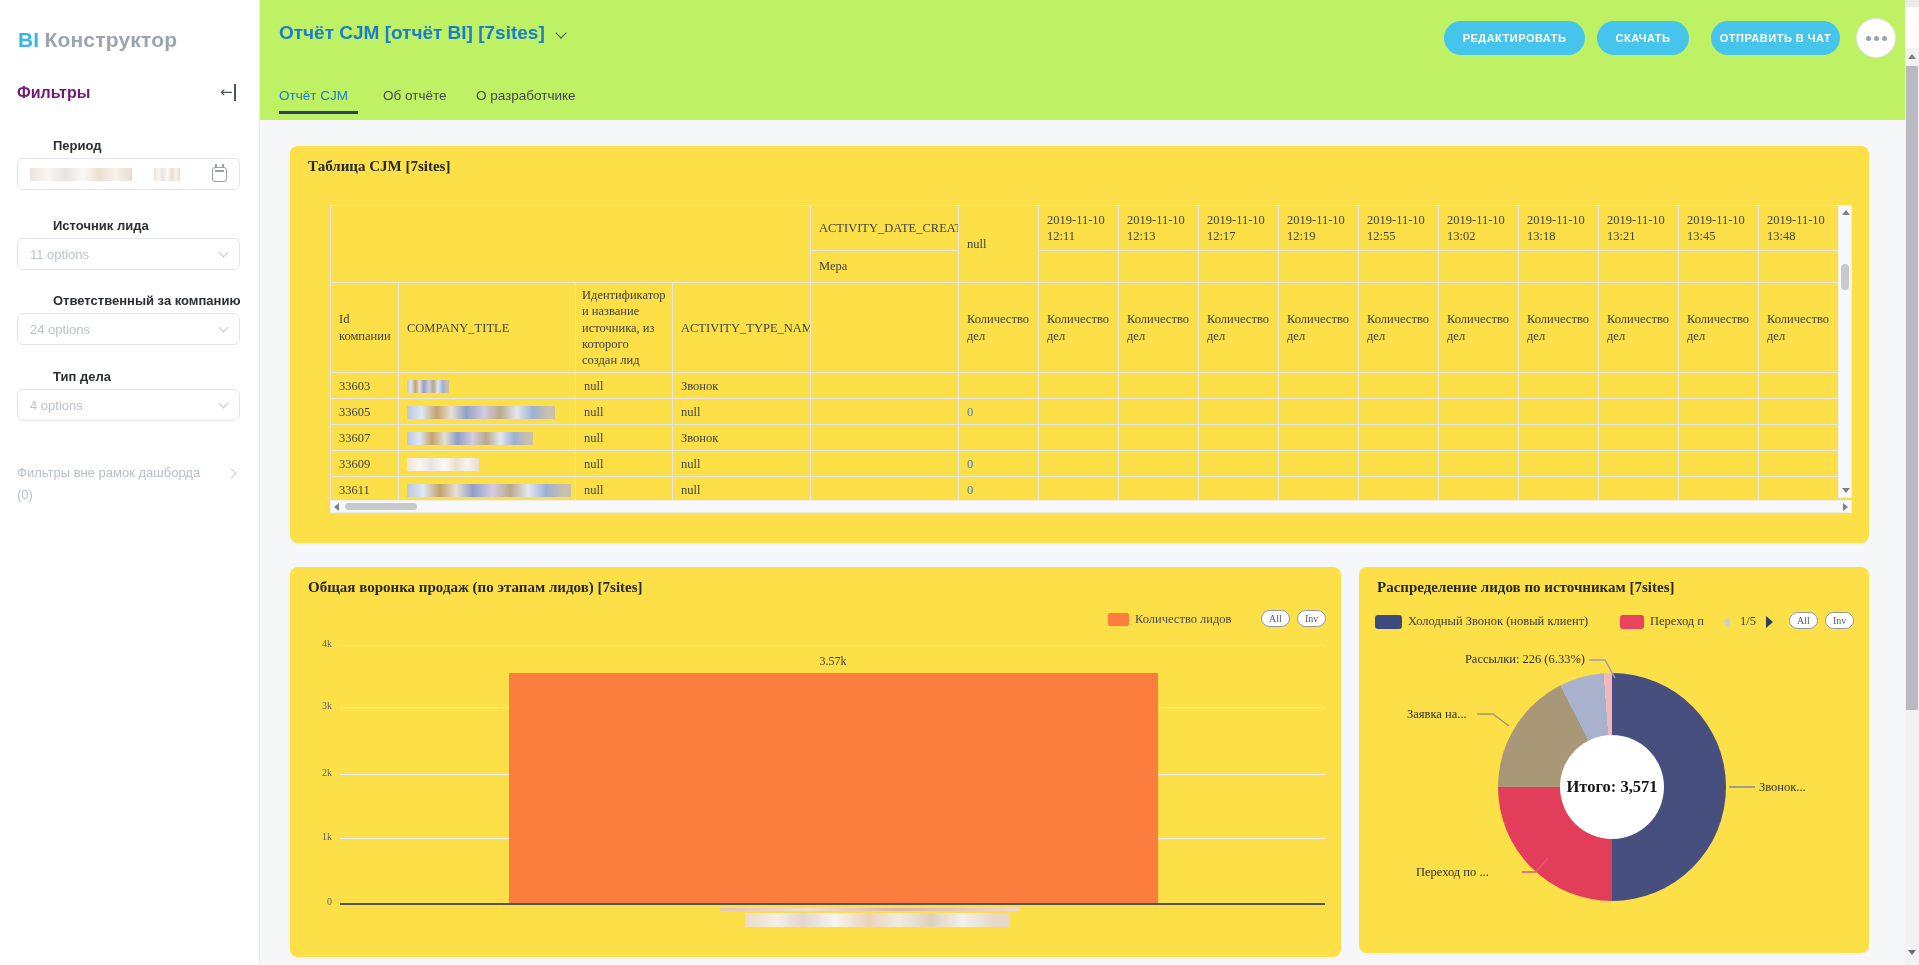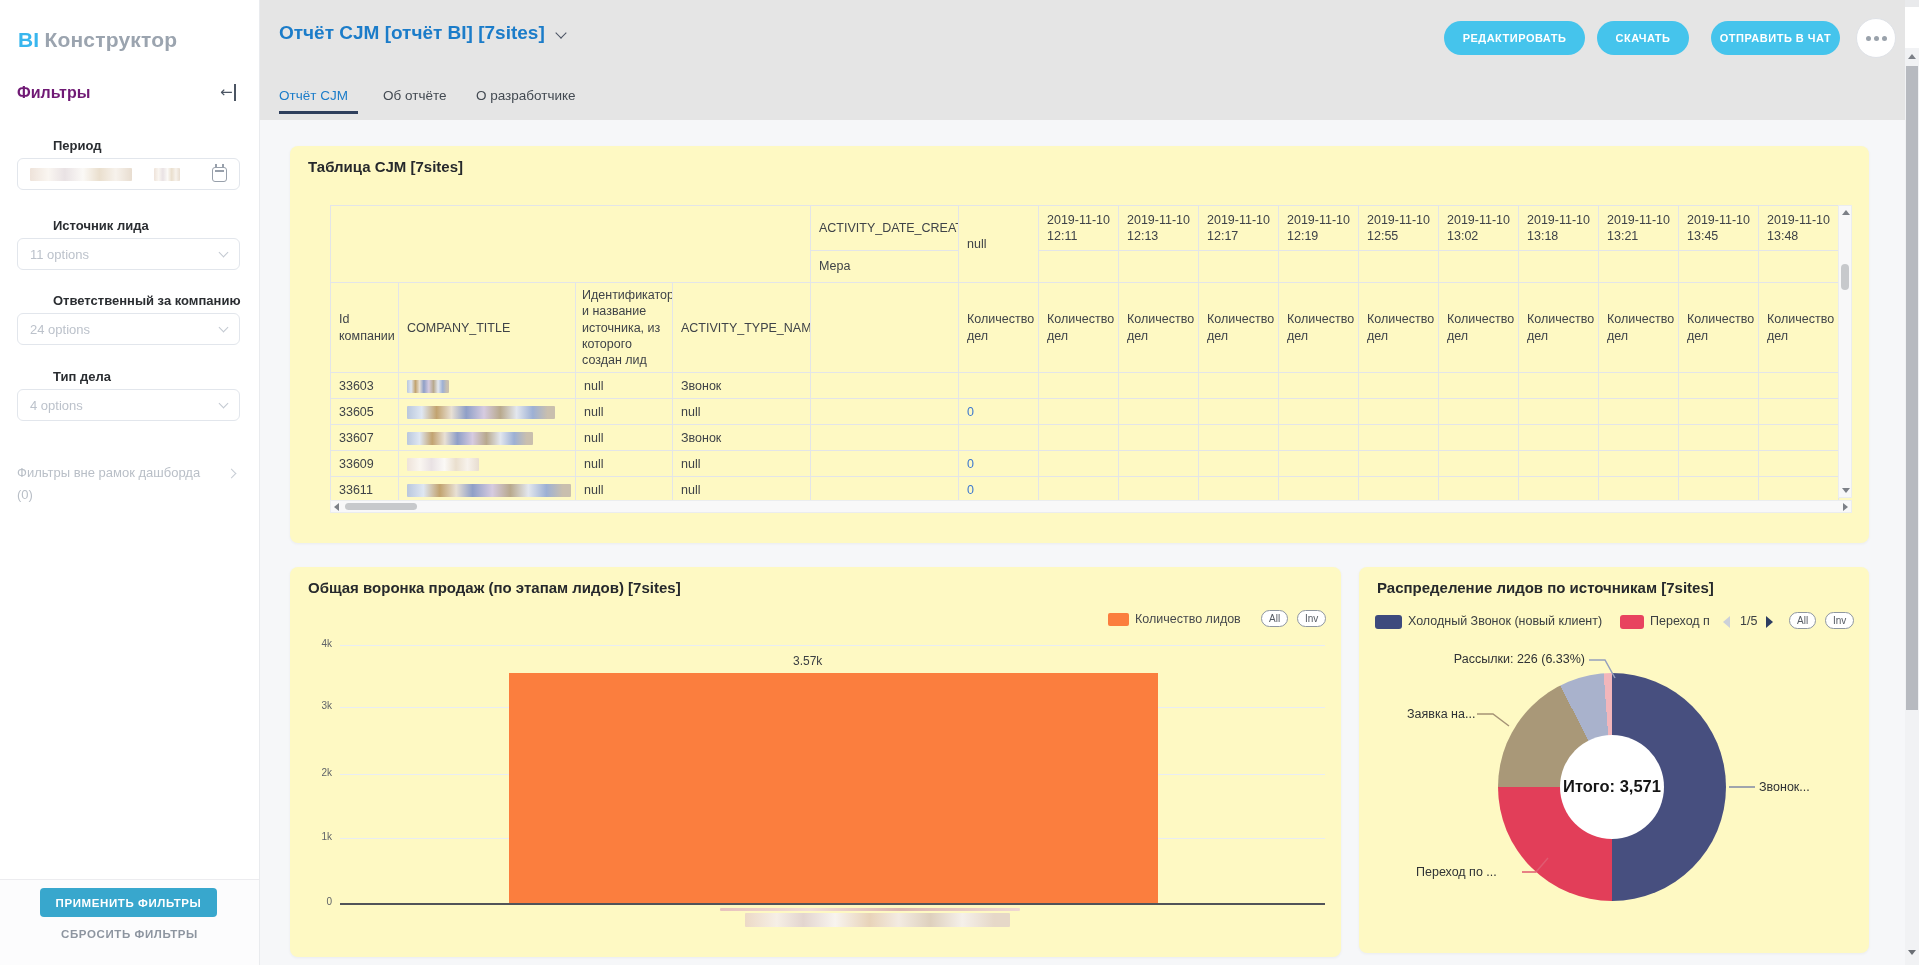--- a/index.html
+++ b/index.html
@@ -40,36 +40,36 @@
   .extra .chev { border-color:#c6ccd4; position:absolute; right:8px; top:5px; }
   .extra-count { left:17px; top:487px; font-size:13px; color:#b9bfc7; }
   .side-foot { left:0; top:879px; width:259px; height:86px; background:#fcfcfd; border-top:1px solid #ececef; }
   .apply-btn { position:absolute; left:40px; top:8px; width:177px; height:29px; background:#38a7cd; border:none;
                border-radius:4px; color:#fff; font-weight:bold; font-size:11.5px; letter-spacing:.6px;
                font-family:inherit; cursor:pointer; }
   .reset-btn { position:absolute; left:0; top:48px; width:259px; text-align:center; font-weight:bold;
                font-size:11.5px; letter-spacing:.6px; color:#8d95a0; cursor:pointer; }
 
   
-  .header { left:260px; top:0; width:1645px; height:120px; background:#e5e5e5; }
+  .header { left:260px; top:0; width:1645px; height:120px; background:#bef264; }
   .rep-title { position:absolute; left:19px; top:22px; font-size:19px; font-weight:bold; color:#1b7cc9; cursor:pointer; }
   .rep-title .chev { display:inline-block; border-color:#4a5363; margin-left:12px; width:8px; height:8px; margin-bottom:2px; }
   .pill-btn { position:absolute; height:34px; border-radius:17px; background:#45c4ec; border:none; color:#fff;
               font-weight:bold; font-size:11px; letter-spacing:.5px; font-family:inherit; cursor:pointer; }
   .more-btn { position:absolute; left:1596px; top:18px; width:40px; height:40px; border-radius:50%;
               border:1px solid #dfe2e7; background:#fff; display:flex; align-items:center; justify-content:center;
               gap:3px; cursor:pointer; }
   .more-btn i { width:5px; height:5px; border-radius:50%; background:#9aa2ab; }
   .tab { position:absolute; top:88px; font-size:13.5px; color:#434a52; cursor:pointer; }
   .tab.active { color:#1b7cc9; }
   .tab-underline { position:absolute; left:19px; top:111px; width:79px; height:3px; background:#2e3f5c; }
 
   
   .content-bg { left:260px; top:120px; width:1645px; height:845px; background:#f6f7f9; }
-  .card { position:absolute; background:#fef9c3; border-radius:8px; box-shadow:0 1px 3px rgba(20,30,60,.05); }
+  .card { position:absolute; background:#fde047; border-radius:8px; box-shadow:0 1px 3px rgba(20,30,60,.05);font-family:Liberation Serif, serif; }
   .card-title { position:absolute; left:18px; top:12px; font-size:15px; font-weight:bold; color:#26292c; }
 
   
   .table-card { left:290px; top:146px; width:1579px; height:397px; }
   .pivot-wrap { position:absolute; left:40px; top:59px; }
   table.pivot { border-collapse:collapse; table-layout:fixed; width:1508px; font-size:12.5px; color:#3f4348; }
   table.pivot td, table.pivot th { border:1px solid #e3e5e8; font-weight:normal; text-align:left;
             padding:4px 8px; vertical-align:middle; overflow:hidden; line-height:1.3; }
   tr.r-dates  td { height:45px; }
   tr.r-mera   td { height:32px; }
@@ -97,21 +97,21 @@
   
   .funnel-card { left:290px; top:567px; width:1051px; height:390px; }
   .legend-swatch { position:absolute; width:21px; height:13px; border-radius:2px; }
   .legend-label { position:absolute; font-size:12.5px; color:#46494d; }
   .mini-pill { position:absolute; height:17px; padding:0 7px; border:1px solid #8f97a1; border-radius:9px;
                font-size:10px; color:#555b63; display:inline-flex; align-items:center; background:#fff; cursor:pointer; }
   .ytick { position:absolute; left:8px; width:34px; text-align:right; font-size:10px; color:#5f6368; }
   .gridline { position:absolute; left:50px; width:985px; height:1px; background:#e9edf3; }
   .axis { position:absolute; left:50px; width:985px; height:2px; background:#515459; }
   .bar { position:absolute; left:219px; width:649px; bottom:54px; }
-  .bar-label { position:absolute; left:503px; width:80px; top:87px; text-align:left; font-size:12px; color:#3c4043; }
+  .bar-label { position:absolute; left:503px; width:80px; top:87px; text-align:center; font-size:12px; color:#3c4043; }
 
   
   .donut-card { left:1359px; top:567px; width:510px; height:386px; }
   .donut-wrap { position:absolute; left:139px; top:106px; width:228px; height:228px; border-radius:50%; }
   .donut-hole { position:absolute; left:62px; top:62px; width:104px; height:104px; border-radius:50%; background:#fff; }
   .donut-center { position:absolute; left:153px; top:210px; width:200px; text-align:center;
                   font-size:16.5px; font-weight:bold; color:#151515; }
   .callout { position:absolute; font-size:12.5px; color:#2f3235; }
   .pg-num { position:absolute; font-size:12.5px; color:#3c4043; }
   svg.connectors { position:absolute; left:0; top:0; pointer-events:none; }
@@ -156,24 +156,20 @@
       <span class="opt">4 options</span>
       <span class="chev"></span>
     </div>
 
     <div class="abs extra">
       <span>Фильтры вне рамок дашборда</span>
       <span class="chev chev-r"></span>
     </div>
     <div class="abs extra-count">(0)</div>
 
-    <div class="abs side-foot">
-      <button class="apply-btn">ПРИМЕНИТЬ ФИЛЬТРЫ</button>
-      <div class="reset-btn">СБРОСИТЬ ФИЛЬТРЫ</div>
-    </div>
   </aside>
 
   <header class="abs header">
     <div class="rep-title">
       <span>Отчёт CJM [отчёт BI] [7sites]</span><span class="chev"></span>
     </div>
 
     <button class="pill-btn" style="left:1184px;top:21px;width:141px">РЕДАКТИРОВАТЬ</button>
     <button class="pill-btn" style="left:1337px;top:21px;width:92px">СКАЧАТЬ</button>
     <button class="pill-btn" style="left:1451px;top:21px;width:129px">ОТПРАВИТЬ В ЧАТ</button>

